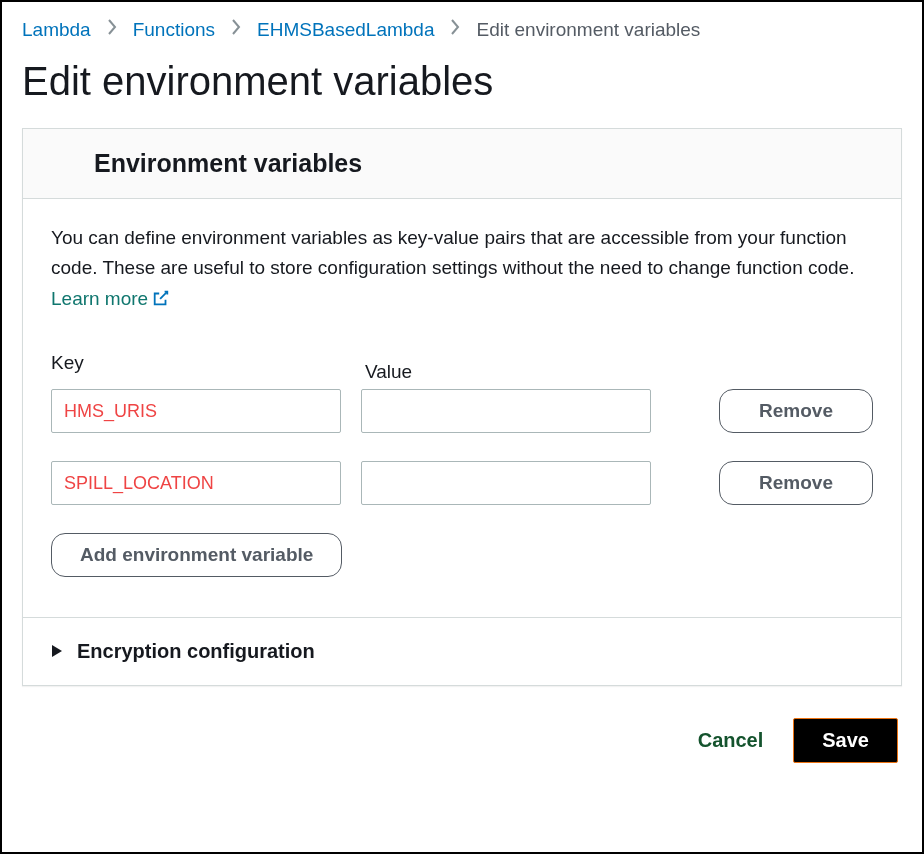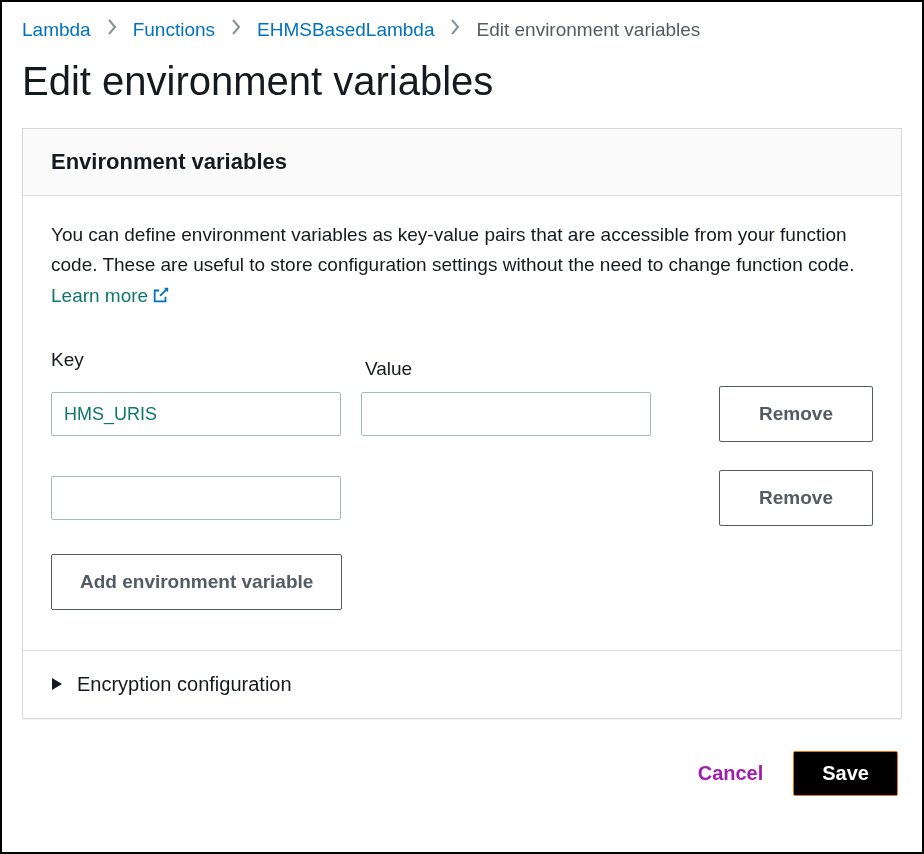--- a/index.html
+++ b/index.html
@@ -48,23 +48,24 @@
       box-shadow: 0 1px 1px rgba(0,0,0,0.05);
       background: #fff;
       margin-bottom: 20px;
     }
     .panel-header {
       padding: 20px 28px;
       border-bottom: 1px solid #d5dbdb;
       background: #fafafa;
     }
     .panel-header h2 {
-      font-size: 22px;
-      font-weight: 700;
-      color: #16191f;
+      font-size: 25px;
+      font-weight: 700;
+      color: #16191f;
+      margin-left: 43px;
     }
     .panel-body {
       padding: 24px 28px 0 28px;
     }
     .description {
       font-size: 19px;
       line-height: 1.6;
       color: #16191f;
       margin-bottom: 36px;
     }
@@ -105,71 +106,71 @@
       align-items: center;
       gap: 20px;
       margin-bottom: 28px;
     }
     .env-row input {
       height: 44px;
       border: 1px solid #aab7b8;
       border-radius: 2px;
       padding: 0 12px;
       font-size: 18px;
-      color: #0f766e;
+      color: #ef4444;
       width: 290px;
       font-family: inherit;
     }
     .btn {
-      height: 56px;
+      height: 44px;
       padding: 0 24px;
       font-size: 19px;
       font-weight: 700;
       border: 1px solid #545b64;
       background: #fff;
       color: #545b64;
-      border-radius: 2px;
+      border-radius: 14px;
       cursor: pointer;
       font-family: inherit;
     }
     .btn.remove {
       width: 154px;
       margin-left: auto;
     }
     .btn.add {
       padding: 8px 28px;
       margin-bottom: 40px;
     }
     .expander {
       border-top: 1px solid #d5dbdb;
       padding: 22px 28px;
       display: flex;
       align-items: center;
       gap: 14px;
       font-size: 20px;
-      font-weight: 400;
+      font-weight: 700;
       color: #16191f;
       cursor: pointer;
     }
     .expander .tri svg {
       width: 12px;
       height: 14px;
       fill: #16191f;
     }
     .footer {
       display: flex;
       justify-content: flex-end;
       align-items: center;
       gap: 18px;
       padding: 12px 4px 0 0;
     }
     .btn-link {
       background: none;
       border: none;
-      color: #a21caf;
+      color: #14532d;
       font-size: 20px;
       font-weight: 700;
       cursor: pointer;
       font-family: inherit;
       padding: 8px 12px;
     }
     .btn-primary {
       background: #000000;
       border: 1px solid #ec7211;
       color: #fff;
@@ -221,20 +222,21 @@
         <div class="lbl-val">Value</div>
       </div>
 
       <div class="env-row">
         <input type="text" value="HMS_URIS" style="">
         <input type="text" value="" style="">
         <button class="btn remove">Remove</button>
       </div>
 
       <div class="env-row">
+        <input type="text" value="SPILL_LOCATION" style="">
         <input type="text" value="" style="">
         <button class="btn remove">Remove</button>
       </div>
 
       <button class="btn add">Add environment variable</button>
     </div>
   </div>
 
   <div class="expander">
     <span class="tri"><svg viewBox="0 0 12 14">

